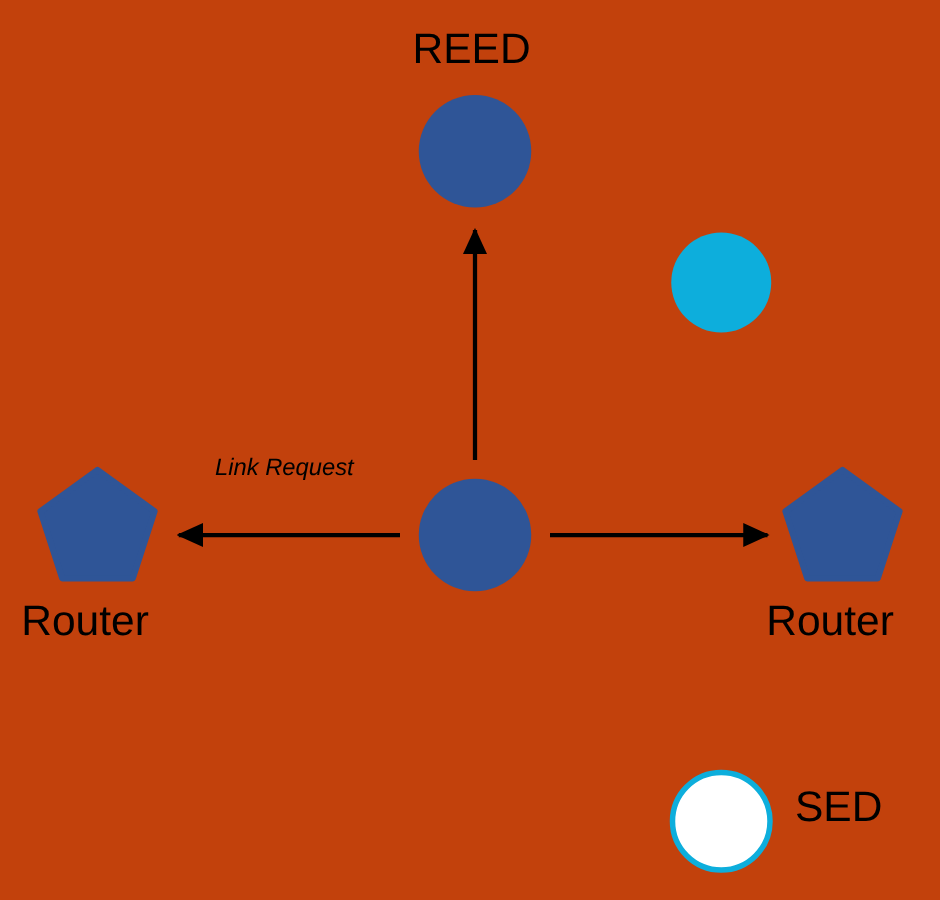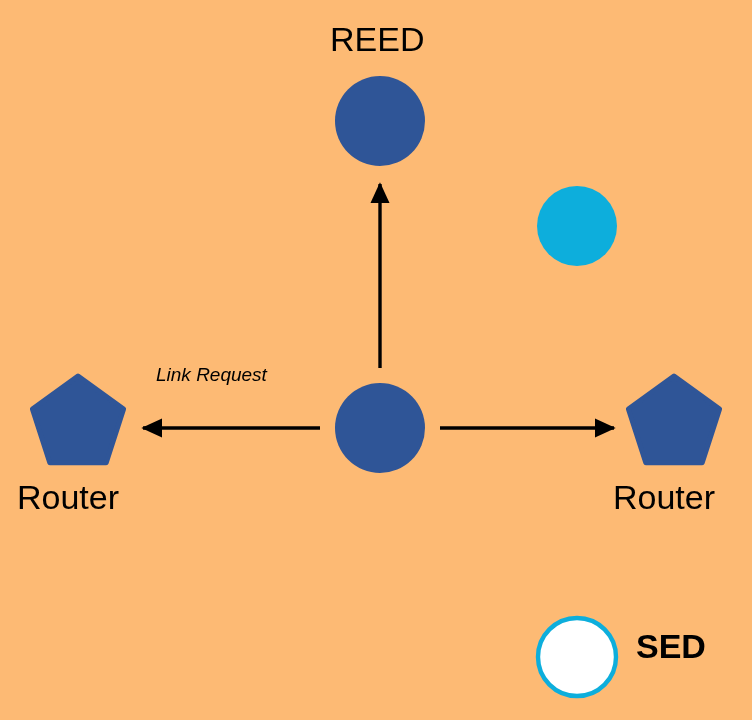--- a/index.html
+++ b/index.html
@@ -12,21 +12,21 @@
     width: 752px;
     height: 720px;
     font-family: "Liberation Sans", sans-serif;
     -webkit-font-smoothing: antialiased;
   }
   #diagram-root {
     position: relative;
     width: 752px;
     height: 720px;
     overflow: hidden;
-    background: #fdba74;
+    background: #c2410c;
   }
   #diagram-canvas {
     position: absolute;
     left: 0;
     top: 0;
     width: 752px;
     height: 720px;
     display: block;
   }
   .node-label {
@@ -49,24 +49,24 @@
     line-height: 1.30;
     text-align: center;
     white-space: nowrap;
   }
   .msg-label span {
     display: block;
   }
   
   #label-reed   { left: 330px; top: 22px; }
   #label-med    { left: 636px; top: 209px; }
-  #label-sed    { left: 636px; top: 629px; font-weight: bold; }
+  #label-sed    { left: 636px; top: 629px; }
   #label-router-left  { left: 17px;  top: 480px; }
   #label-router-right { left: 613px; top: 480px; }
-  #label-link-request { left: 156px; top: 363px; }
+  #label-link-request { left: 172px; top: 363px; }
 </style>
 </head>
 <body>
 
 <div id="diagram-root">
 
   <svg id="diagram-canvas" viewBox="0 0 752 720" xmlns="http://www.w3.org/2000/svg">
     <defs>
       <marker id="arrowhead" viewBox="0 0 10 10" refX="9.2" refY="5" markerWidth="6.2" markerHeight="6.2" orient="auto-start-reverse">
         <path d="M 0 0.4 L 10 5 L 0 9.6 z" fill="#000000"></path>

